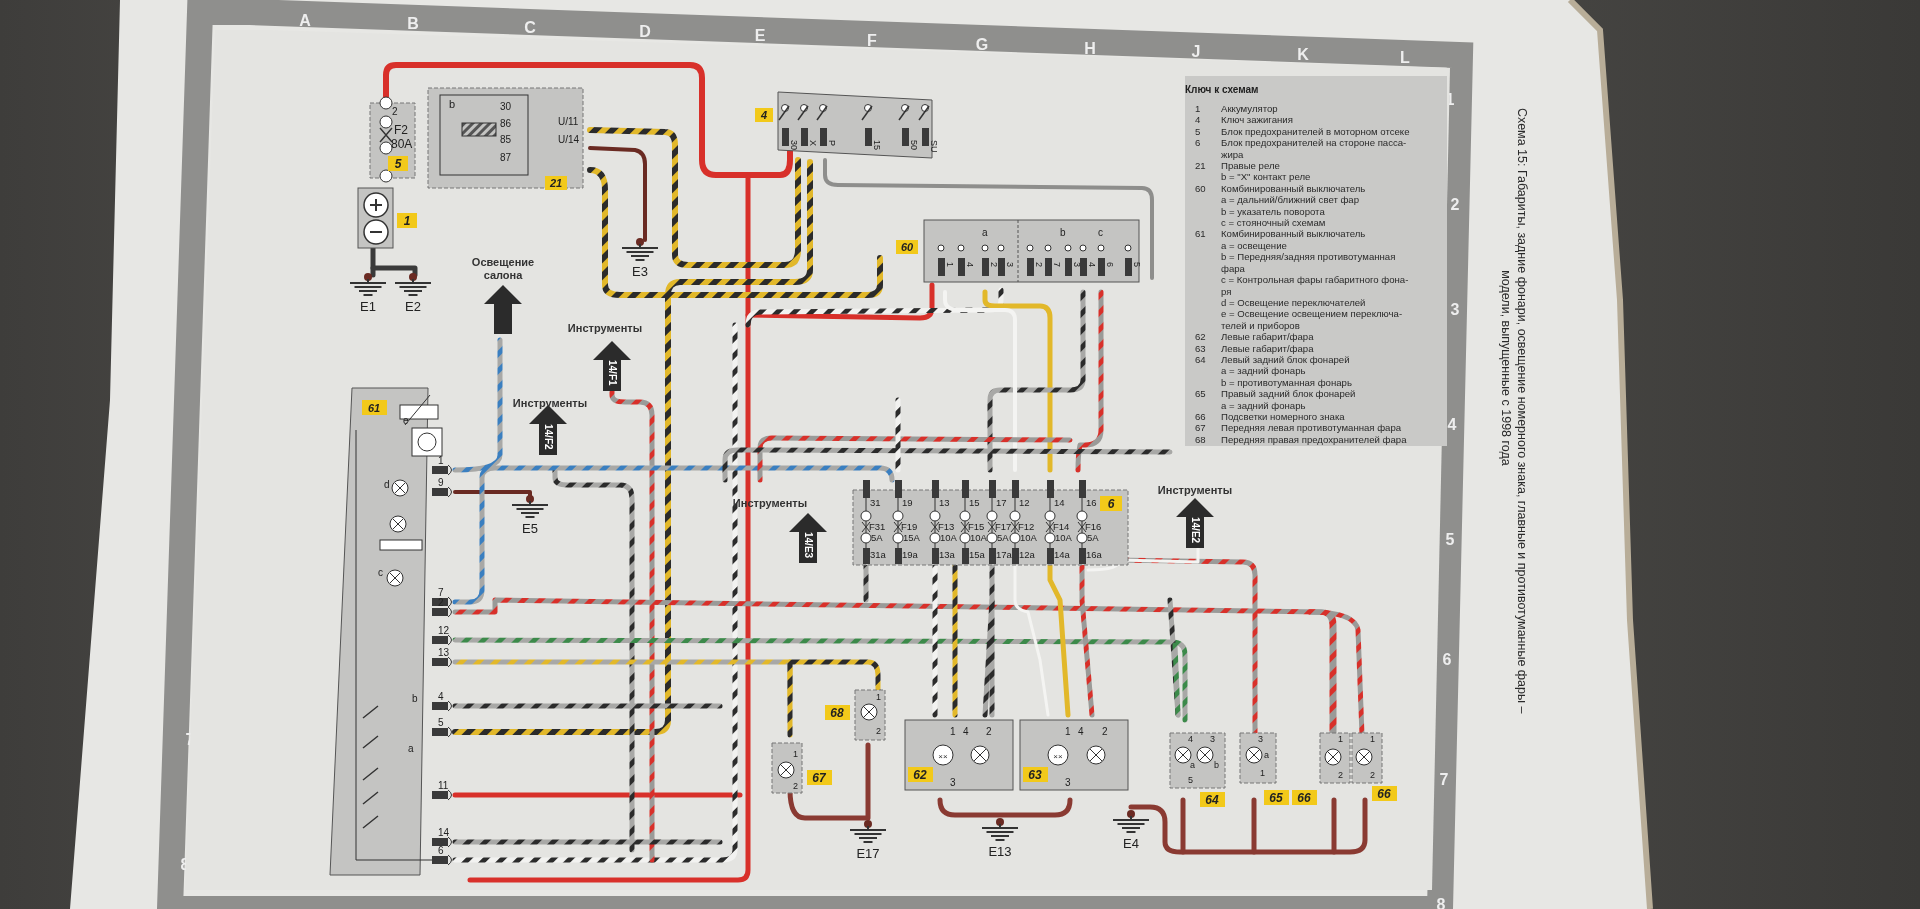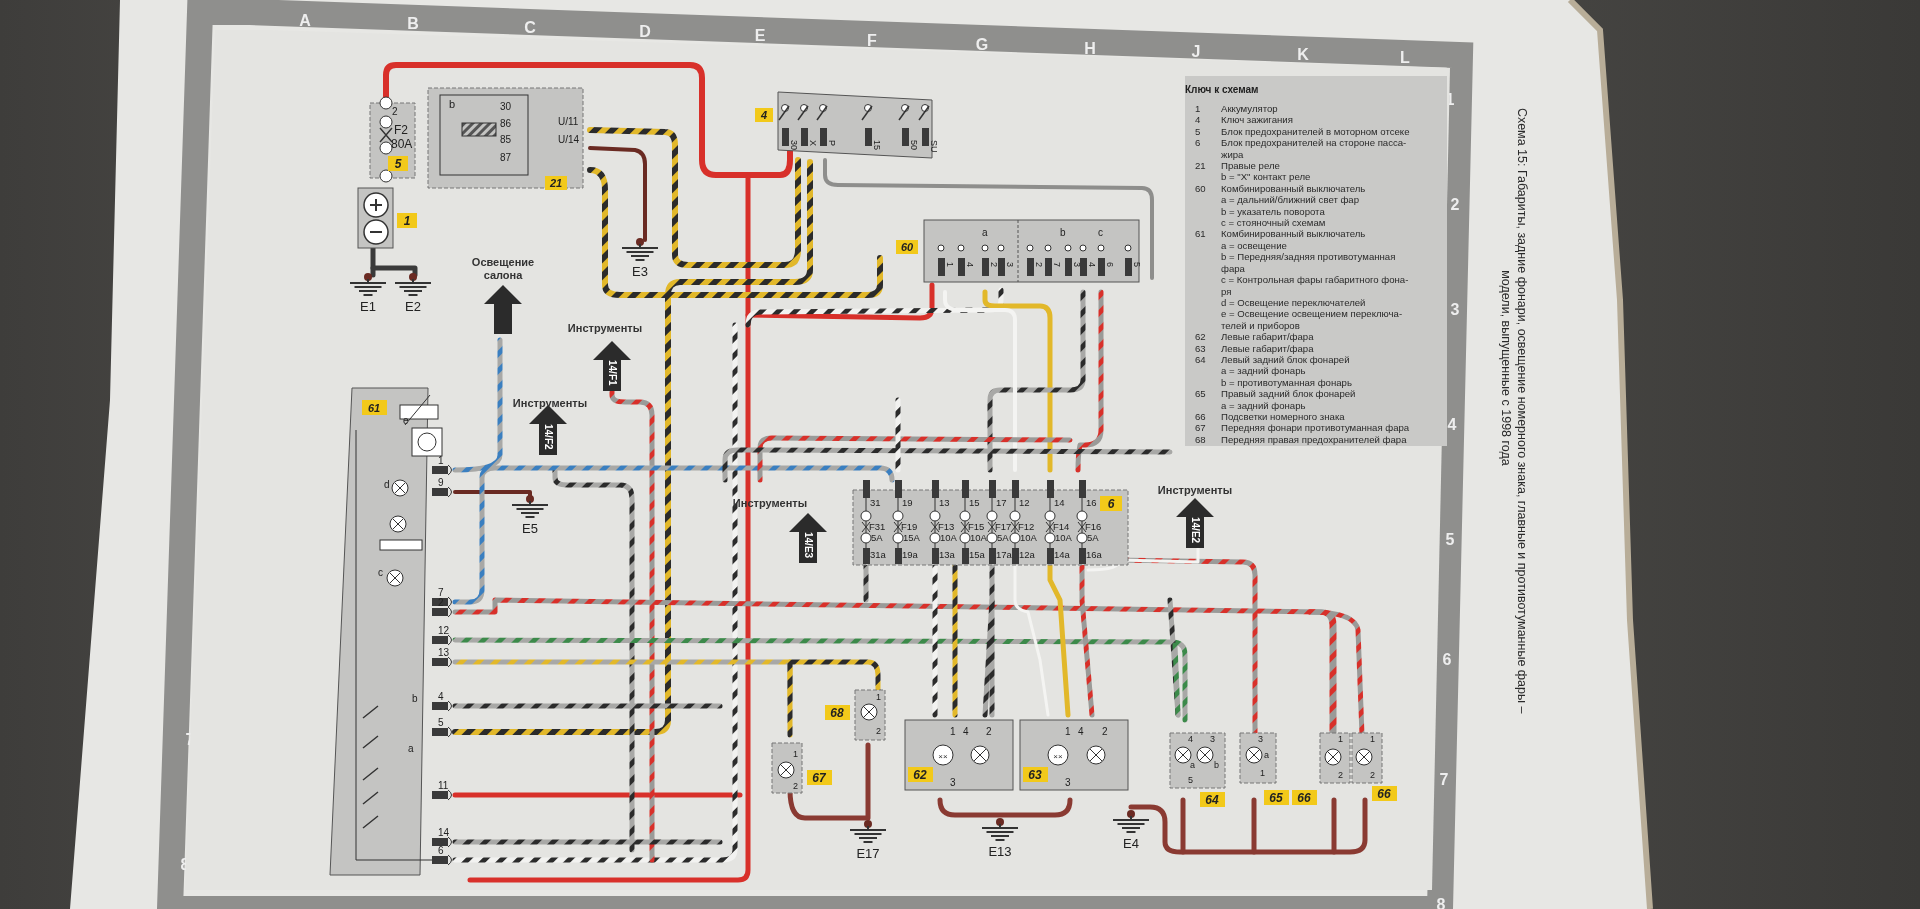--- a/index.html
+++ b/index.html
@@ -742,21 +742,21 @@
       <div class="key-row">
         <span class="key-num"></span>
         <span>a = задний фонарь</span>
       </div>
       <div class="key-row">
         <span class="key-num">66</span>
         <span>Подсветки номерного знака</span>
       </div>
       <div class="key-row">
         <span class="key-num">67</span>
-        <span>Передняя фонари противотуманная фара</span>
+        <span>Передняя левая противотуманная фара</span>
       </div>
       <div class="key-row">
         <span class="key-num">68</span>
         <span>Передняя правая предохранителей фара</span>
       </div>
     </div>
 </div>
 
 <div class="side-title">
   <div>Схема 15: Габариты, задние фонари, освещение номерного знака, главные и противотуманные фары –</div>

